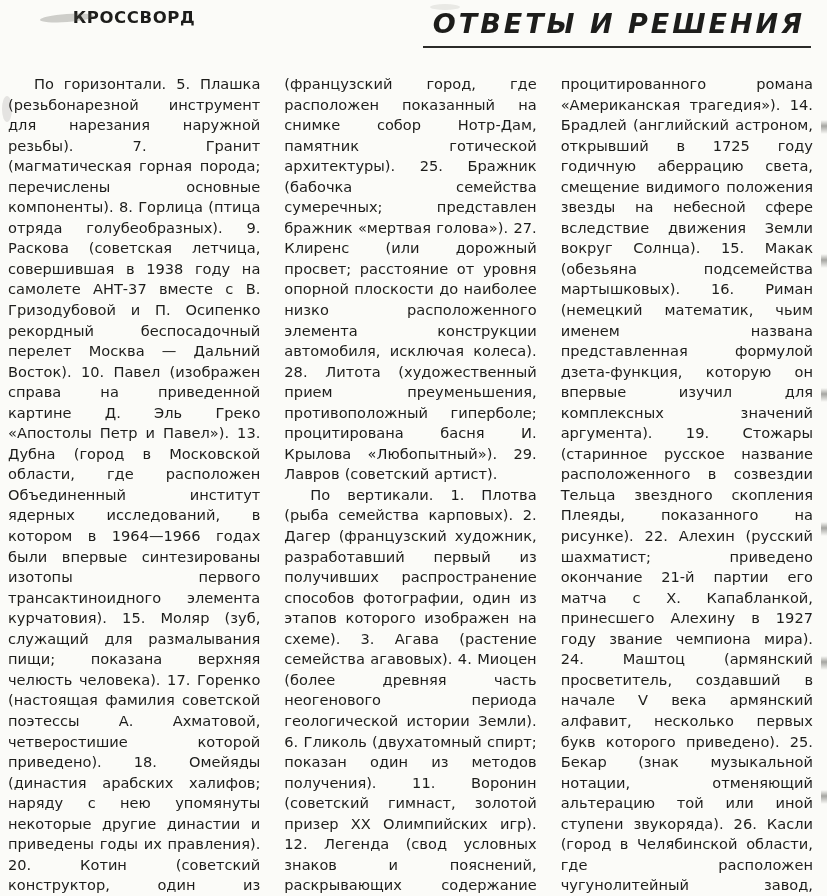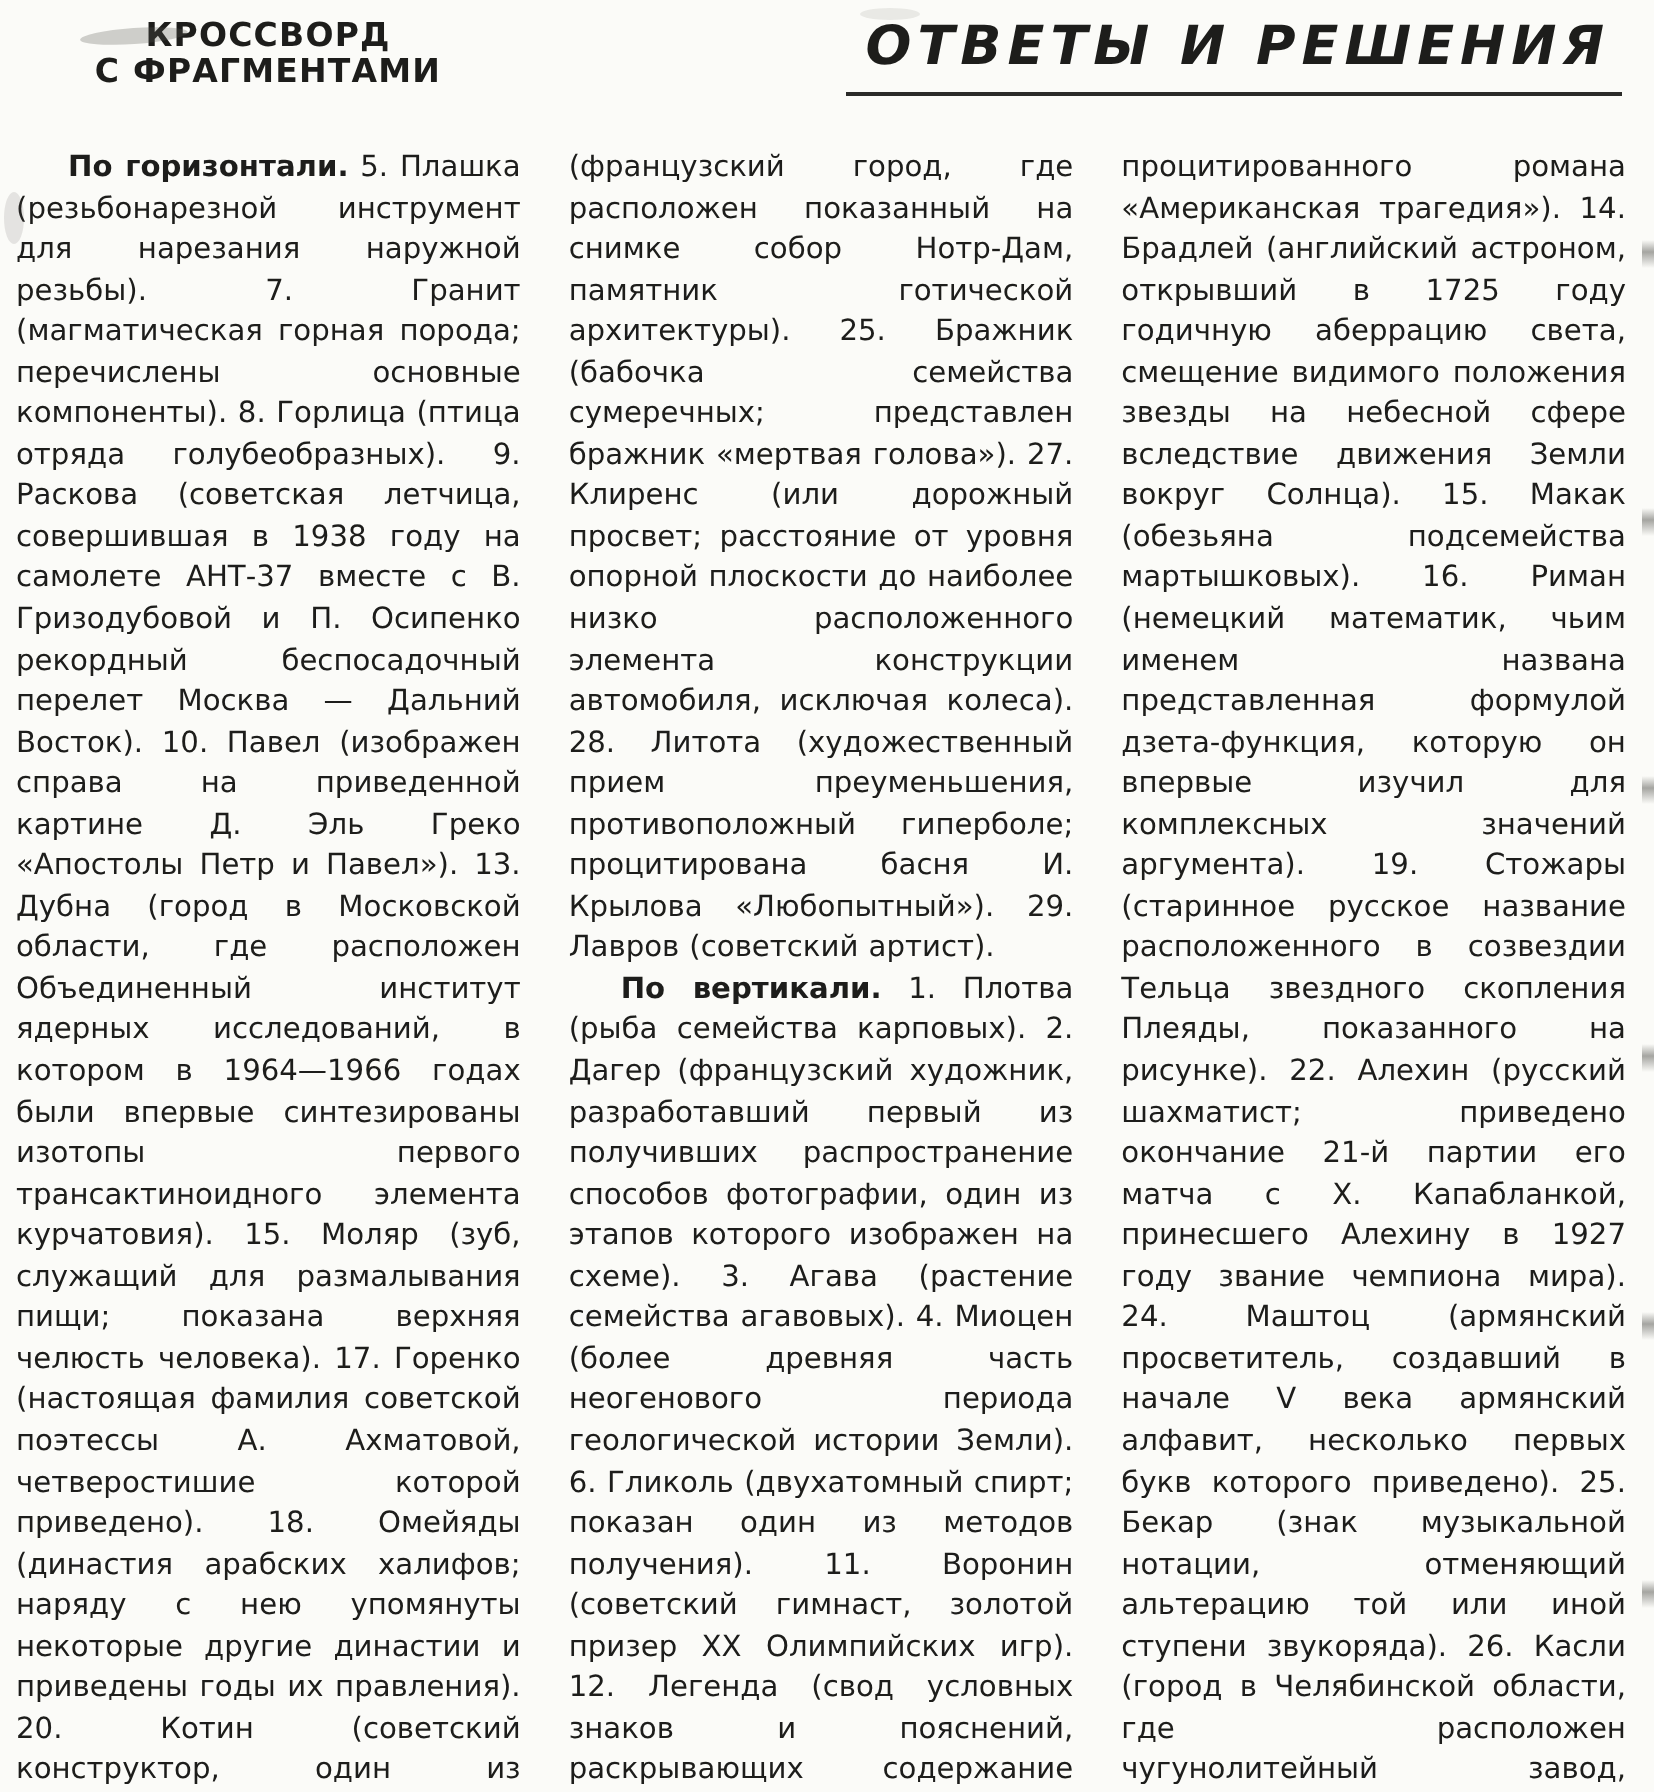--- a/index.html
+++ b/index.html
@@ -66,21 +66,21 @@
     line-height: 20.55px;
     hyphens: auto;
     -webkit-hyphens: auto;
     word-spacing: 0.4px;
   }
   .para {
     margin: 0;
     text-indent: 26px;
   }
   .section-label {
-    font-weight: bold;
+    font-weight: normal;
   }
   
   .scan-edge {
     position: absolute;
     top: 0;
     right: 0;
     width: 6px;
     height: 896px;
     background:
       repeating-linear-gradient(
@@ -103,21 +103,20 @@
   .smudge-3 { left: 430px; top: 4px;   width: 30px; height: 6px; opacity: .4; }
 </style>
 </head>
 <body>
 
 <div class="page">
 
   <div class="header-row">
     <div class="crossword-title">
       <div class="t-line1">КРОССВОРД</div>
-      <div class="t-line2">С ФРАГМЕНТАМИ</div>
     </div>
     <div class="answers-title-wrap">
       <div class="answers-title">ОТВЕТЫ И РЕШЕНИЯ</div>
     </div>
   </div>
 
   <div class="columns">
     <p class="para"><span class="section-label">По горизонтали.</span> <span>5. Плашка (резьбонарезной инструмент для нарезания наружной резьбы). 7. Гранит (магматическая горная порода; перечислены основные компоненты). 8. Горлица (птица отряда голубеобразных). 9. Раскова (советская летчица, совершившая в 1938 году на самолете АНТ-37 вместе с В. Гризодубовой и П. Осипенко рекордный беспосадочный перелет Москва — Дальний Восток). 10. Павел (изображен справа на приведенной картине Д. Эль Греко «Апостолы Петр и Павел»). 13. Дубна (город в Московской области, где расположен Объединенный институт ядерных исследований, в котором в 1964—1966 годах были впервые синтезированы изотопы первого трансактиноидного элемента курчатовия). 15. Моляр (зуб, служащий для размалывания пищи; показана верхняя челюсть человека). 17. Горенко (настоящая фамилия советской поэтессы А. Ахматовой, четверостишие которой приведено). 18. Омейяды (династия арабских халифов; наряду с нею упомянуты некоторые другие династии и приведены годы их правления). 20. Котин (советский конструктор, один из создателей тяжелого танка КВ). 21. Танка (жанр японской поэзии; приведена танка из созданной в X веке антологии «Кокинсю»). 23. Реймс (французский город, где расположен показанный на снимке собор Нотр-Дам, памятник готической архитектуры). 25. Бражник (бабочка семейства сумеречных; представлен бражник «мертвая голова»). 27. Клиренс (или дорожный просвет; расстояние от уровня опорной плоскости до наиболее низко расположенного элемента конструкции автомобиля, исключая колеса). 28. Литота (художественный прием преуменьшения, противоположный гиперболе; процитирована басня И. Крылова «Любопытный»). 29. Лавров (советский артист).</span></p>
     <p class="para"><span class="section-label">По вертикали.</span> <span>1. Плотва (рыба семейства карповых). 2. Дагер (французский художник, разработавший первый из получивших распространение способов фотографии, один из этапов которого изображен на схеме). 3. Агава (растение семейства агавовых). 4. Миоцен (более древняя часть неогенового периода геологической истории Земли). 6. Гликоль (двухатомный спирт; показан один из методов получения). 11. Воронин (советский гимнаст, золотой призер XX Олимпийских игр). 12. Легенда (свод условных знаков и пояснений, раскрывающих содержание карты или плана; приведен план архитектурных памятников Суздали). 13. Драйзер (американский писатель, автор процитированного романа «Американская трагедия»). 14. Брадлей (английский астроном, открывший в 1725 году годичную аберрацию света, смещение видимого положения звезды на небесной сфере вследствие движения Земли вокруг Солнца). 15. Макак (обезьяна подсемейства мартышковых). 16. Риман (немецкий математик, чьим именем названа представленная формулой дзета-функция, которую он впервые изучил для комплексных значений аргумента). 19. Стожары (старинное русское название расположенного в созвездии Тельца звездного скопления Плеяды, показанного на рисунке). 22. Алехин (русский шахматист; приведено окончание 21-й партии его матча с Х. Капабланкой, принесшего Алехину в 1927 году звание чемпиона мира). 24. Маштоц (армянский просветитель, создавший в начале V века армянский алфавит, несколько первых букв которого приведено). 25. Бекар (знак музыкальной нотации, отменяющий альтерацию той или иной ступени звукоряда). 26. Касли (город в Челябинской области, где расположен чугунолитейный завод, прославившийся художественным чугунным литьем, образец которого показан на снимке).</span></p>
   </div>

